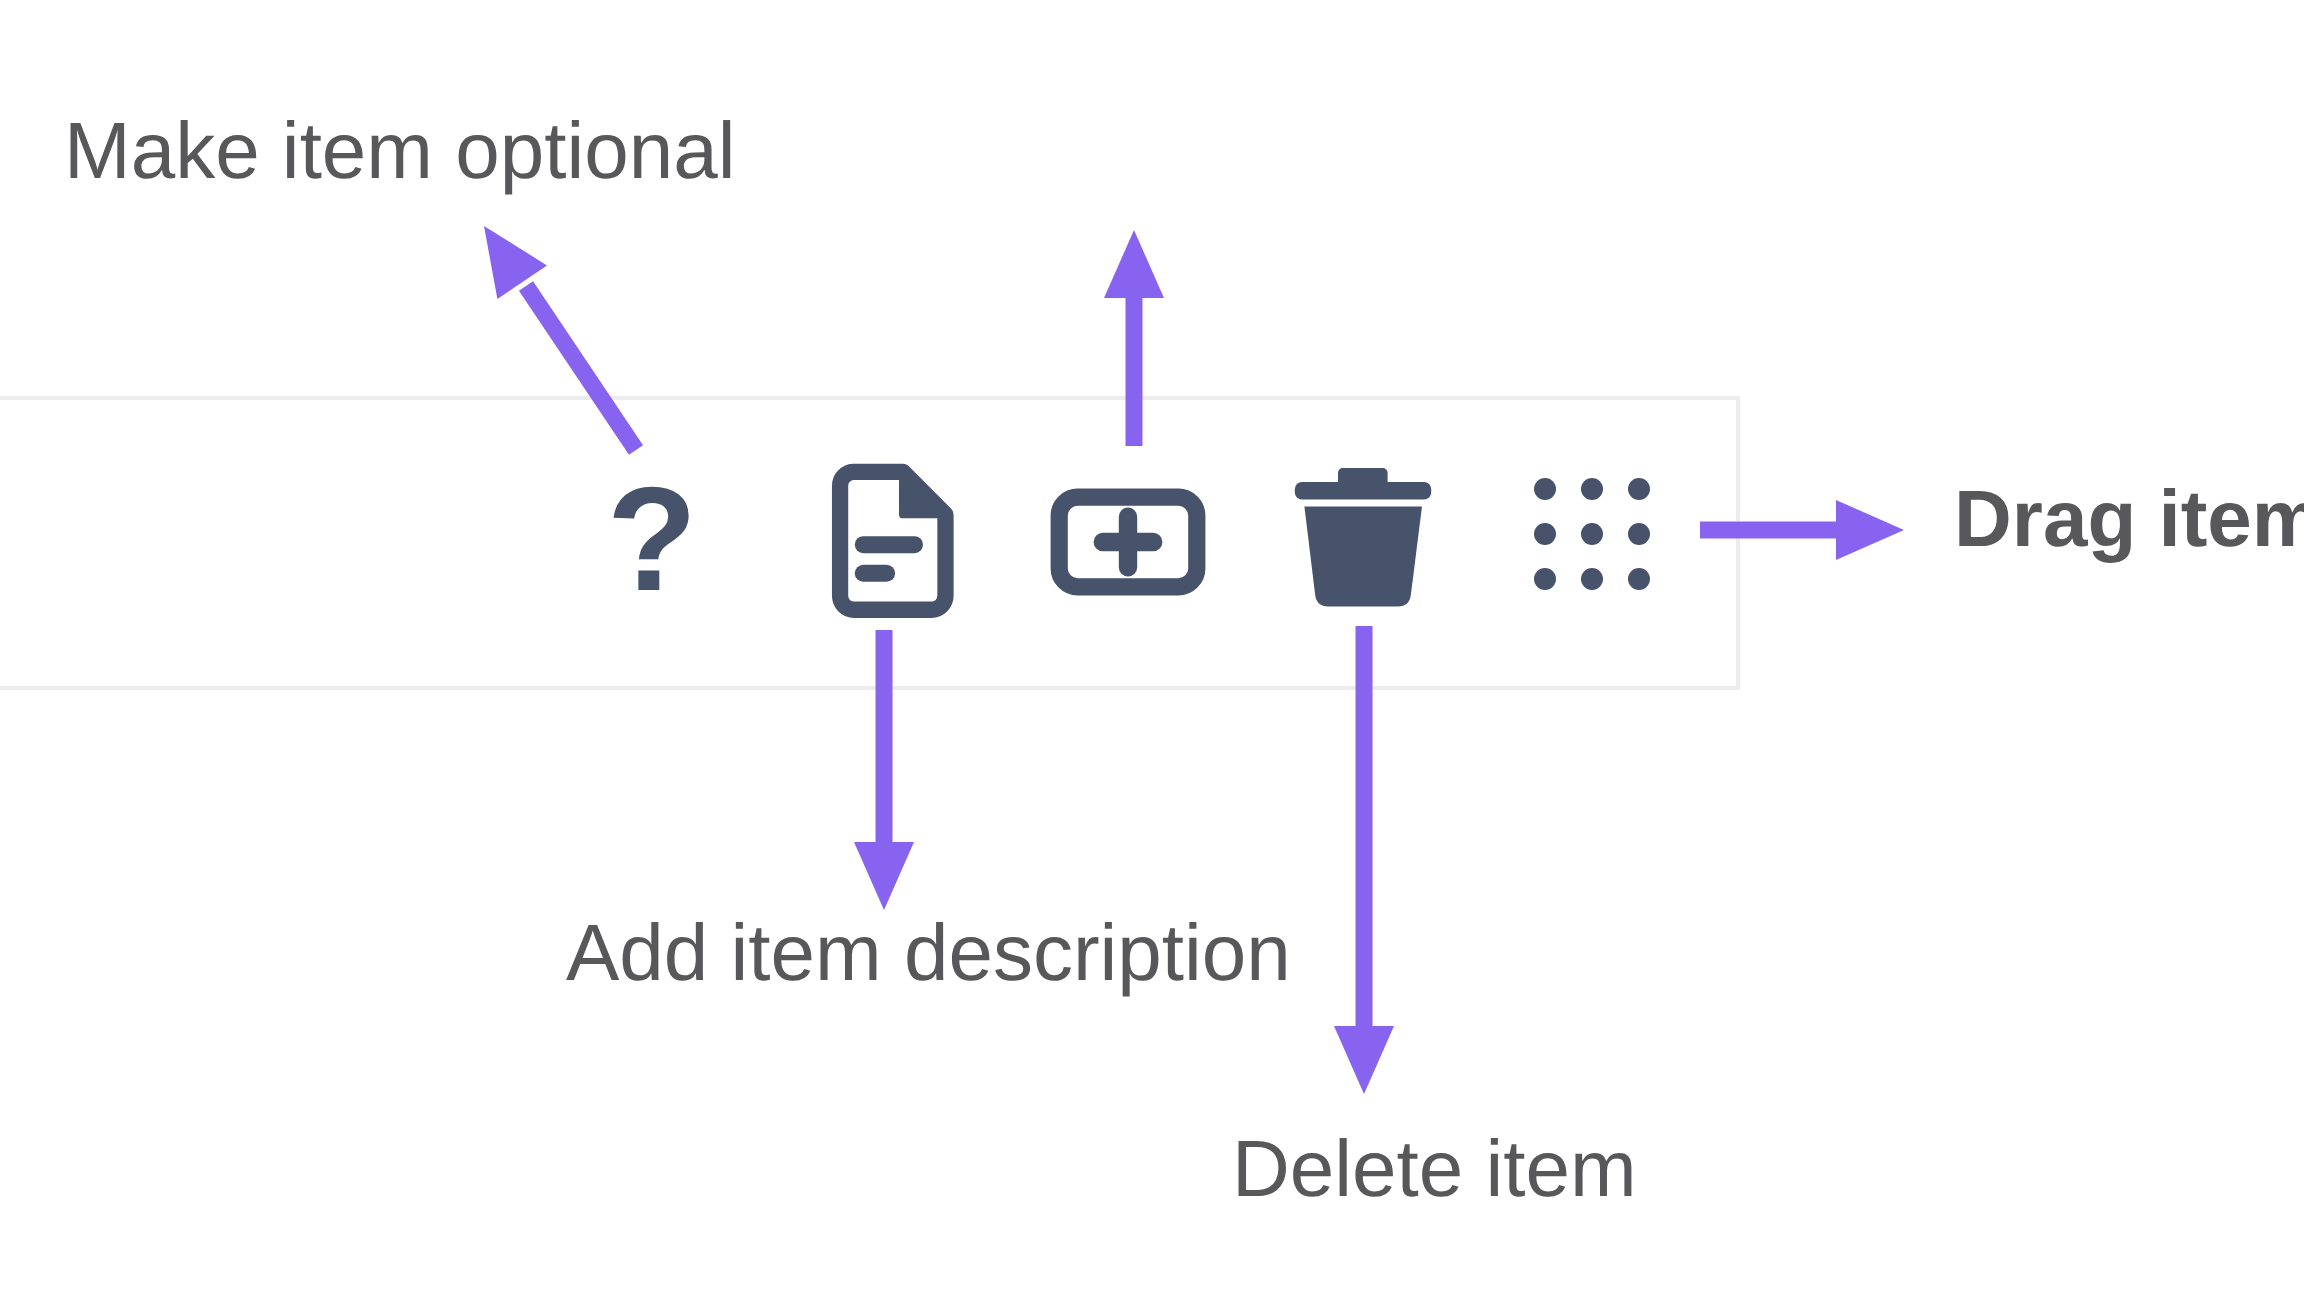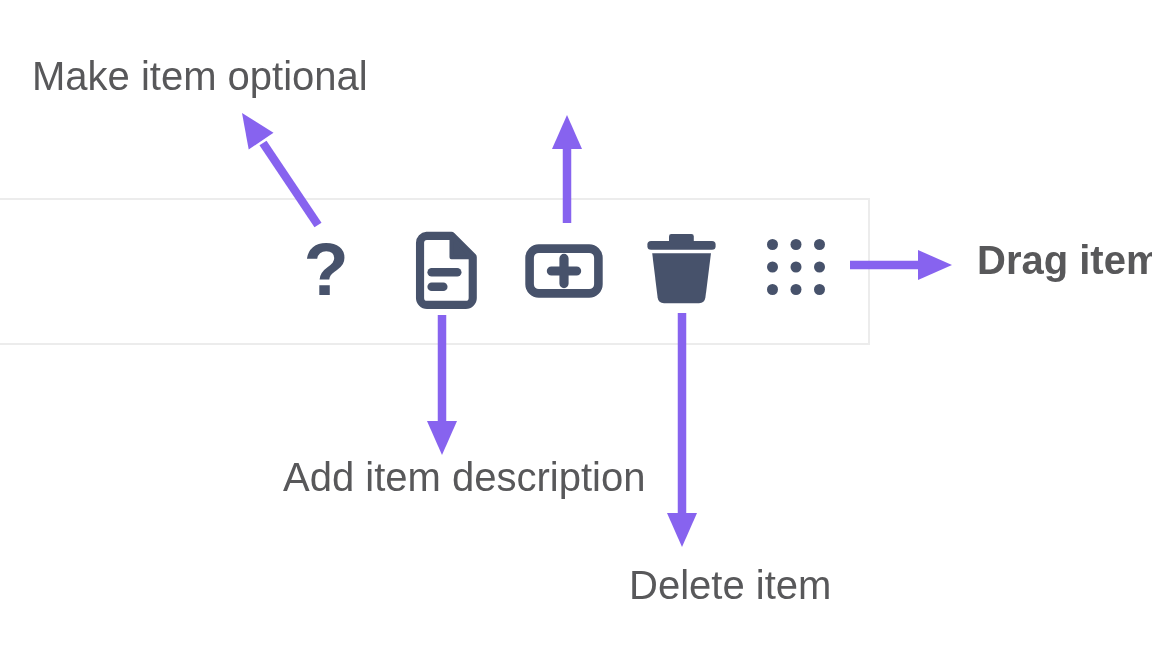--- a/index.html
+++ b/index.html
@@ -127,15 +127,15 @@
     </g>
     <g>
       <line x1="682" y1="313" x2="682" y2="515"></line>
       <polygon points="682,547 667,513 697,513"></polygon>
     </g>
   </svg>
 
   <div class="label" style="left:32px;top:56px;">Make item optional</div>
   <div class="label" style="left:977px;top:240px;font-weight:bold;">Drag item</div>
   <div class="label" style="left:283px;top:457px;">Add item description</div>
-  <div class="label" style="left:629px;top:565px;">Delete item</div>
+  <div class="label" style="left:616px;top:565px;">Delete item</div>
 
 </div>
 
 </body></html>

